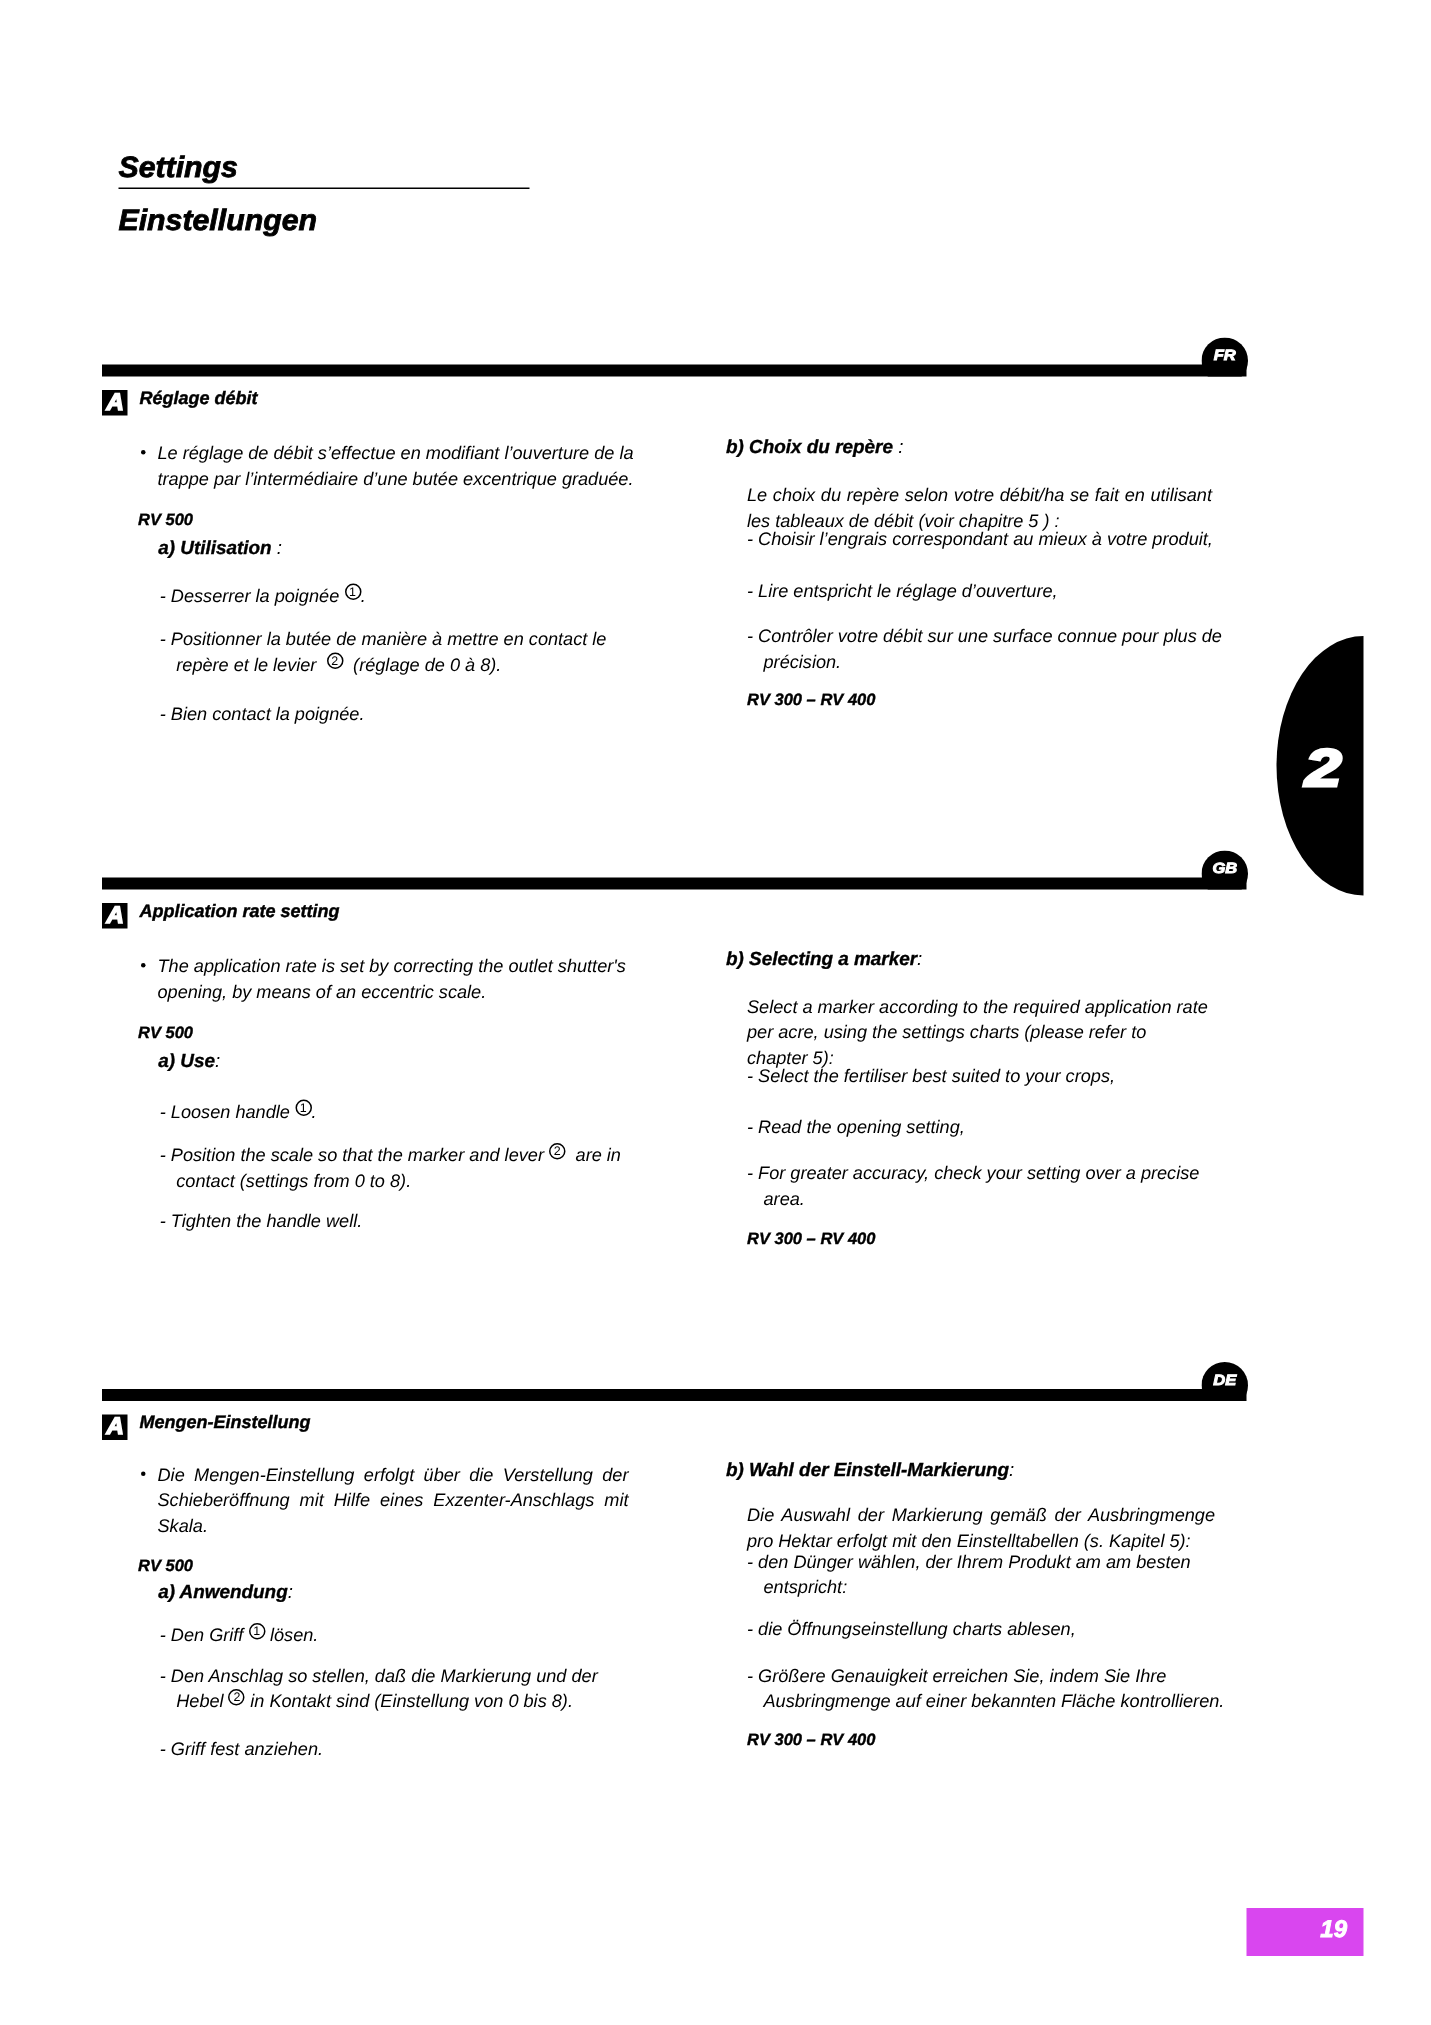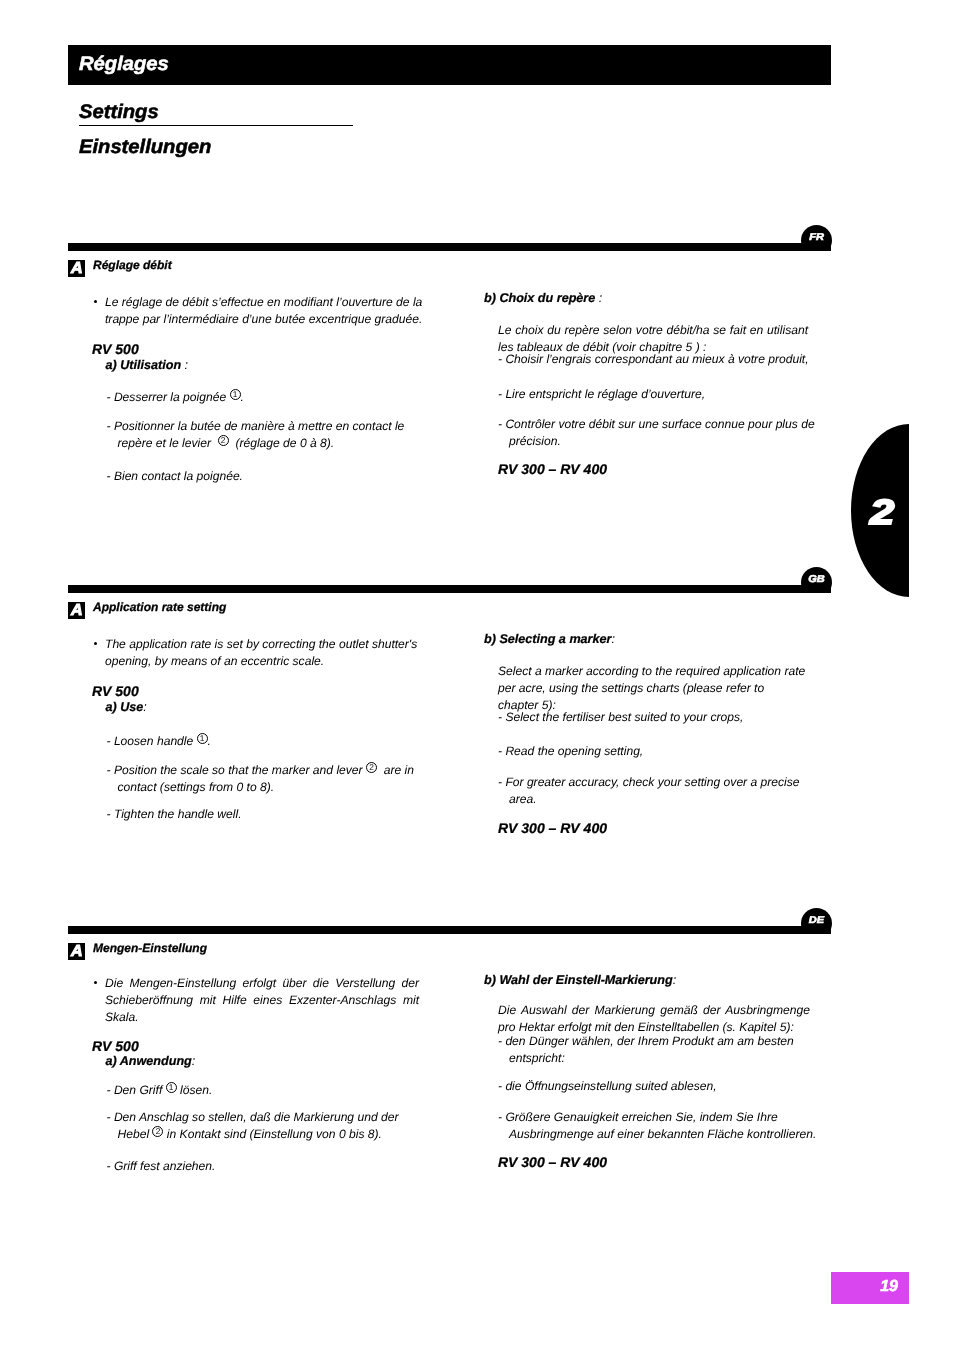--- a/index.html
+++ b/index.html
@@ -35,21 +35,21 @@
   
   .col{position:absolute;font-style:italic;font-size:12.1px;line-height:17px;}
   .colL{left:88px;width:336px;}
   .colR{left:484px;width:330px;}
   .bullet{position:absolute;display:block;}
   .bullet .dot{position:absolute;left:6.2px;top:5.5px;width:3px;height:3px;border-radius:50%;
      background:#000;font-size:0;line-height:0;}
   .col .tx{display:block;}
   .bullet .tx{display:block;margin-left:17px;}
   .just .tx{text-align:justify;}
-  .model{position:absolute;font-weight:bold;font-style:italic;font-size:14px;white-space:nowrap;-webkit-text-stroke:.24px #000;}
+  .model{position:absolute;font-weight:bold;font-style:italic;font-size:11px;white-space:nowrap;-webkit-text-stroke:.24px #000;}
   .sub{position:absolute;font-style:italic;font-size:12.6px;white-space:nowrap;}
   .sub b{font-weight:bold;font-style:italic;-webkit-text-stroke:.24px #000;}
   .item{position:absolute;font-style:italic;font-size:12.1px;line-height:17px;}
   .item .tx{display:block;}
   .hang{padding-left:11px;text-indent:-11px;}
   .cn{display:inline-block;width:11px;height:11px;border:1px solid #000;border-radius:50%;
       font-style:normal;font-weight:normal;font-size:8.3px;line-height:9.2px;text-align:center;
       text-indent:0;vertical-align:1.2px;box-sizing:border-box;
       font-family:"Liberation Sans",sans-serif;overflow:hidden;}
 
@@ -63,23 +63,20 @@
   
   .pgnum{position:absolute;left:831px;top:1272px;width:78px;height:32px;background:#d946ef;}
   .pgnum span{position:absolute;right:11px;top:6.5px;color:#fff;font-weight:bold;
      font-style:italic;font-size:16px;line-height:16px;-webkit-text-stroke:.6px #fff;}
 </style>
 </head>
 <body>
 
 <div class="page">
 
-  <div class="titlebar">
-    <div class="t">Réglages</div>
-  </div>
   <div class="title2">Settings</div>
   <div class="title2rule"></div>
   <div class="title3">Einstellungen</div>
 
   <div class="thumb">
     <span>2</span>
   </div>
 
   <div class="pgnum">
     <span>19</span>
@@ -192,21 +189,21 @@
           <span class="tx hang">- Griff fest anziehen.</span>
         </div>
         <div class="sub" style="left:484px;top:973px"><b>b) Wahl der Einstell-Markierung</b><span>:</span></div>
         <div class="col colR just" style="left:498px;width:312px;top:1002px">
           <span class="tx">Die Auswahl der Markierung gemäß der Ausbringmenge pro Hektar erfolgt mit den Einstelltabellen (s. Kapitel 5):</span>
         </div>
         <div class="item" style="left:498px;width:324px;top:1033px">
           <span class="tx hang">- den Dünger wählen, der Ihrem Produkt am am besten entspricht:</span>
         </div>
         <div class="item" style="left:498px;width:324px;top:1078px">
-          <span class="tx hang">- die Öffnungseinstellung suited ablesen,</span>
+          <span class="tx hang">- die Öffnungseinstellung charts ablesen,</span>
         </div>
         <div class="item" style="left:498px;width:324px;top:1109px">
           <span class="tx hang">- Größere Genauigkeit erreichen Sie, indem Sie Ihre Ausbringmenge auf einer bekannten Fläche kontrollieren.</span>
         </div>
         <div class="model" style="left:498px;top:1154px">RV 300 – RV 400</div>
       </div>
     </div>
 </div>
 
 </body></html>

